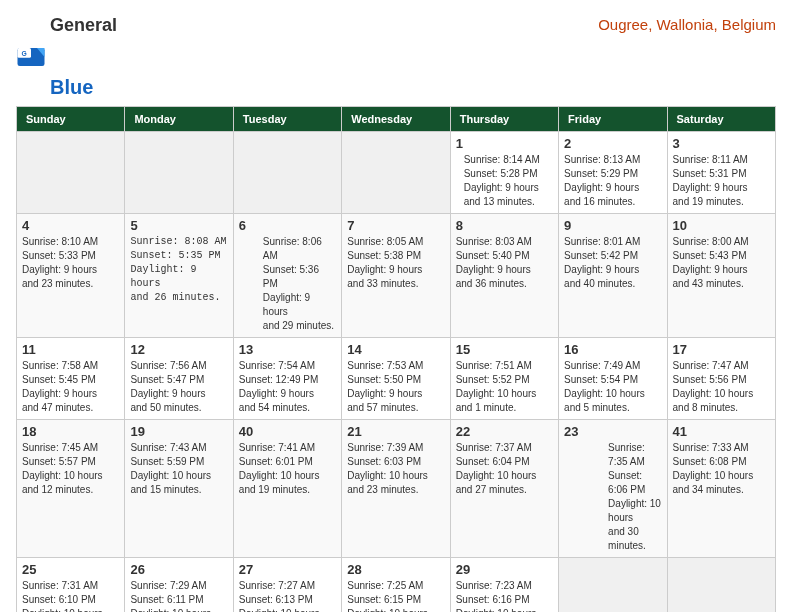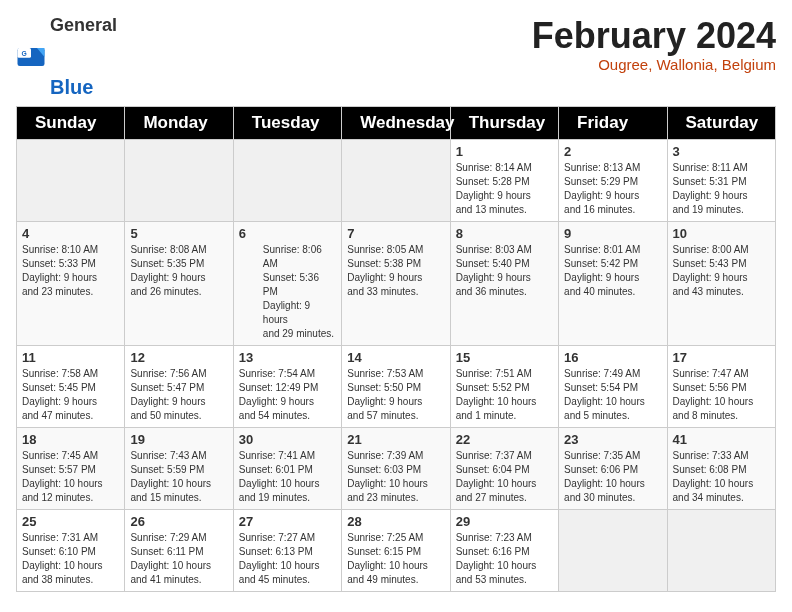--- a/index.html
+++ b/index.html
@@ -53,25 +53,25 @@
     .subtitle {
       font-size: 15px;
       color: #c2410c;
     }
     table {
       width: 100%;
       border-collapse: collapse;
       table-layout: fixed;
     }
     thead tr th {
-      background: #000000;
+      background: #14532d;
       color: #fff;
-      font-size: 17px;
-      font-weight: bold;
-      padding: 6px 18px;
+      font-size: 11px;
+      font-weight: bold;
+      padding: 6px 9px;
       text-align: left;
       border: 1px solid #ccc;
     }
     tbody tr td {
       vertical-align: top;
       border: 1px solid #ccc;
       padding: 4px 5px;
       font-size: 10.5px;
       color: #333;
       height: 80px;
@@ -108,21 +108,20 @@
       <polygon points="28,8 38,8 38,20" fill="#42a5f5"></polygon>
       <rect x="2" y="8" width="18" height="13" rx="2" fill="#fff"></rect>
       <text x="11" y="19" font-size="9" font-weight="bold" fill="#1565c0" text-anchor="middle">G</text>
     </svg>
     <div class="logo-text">
       <span class="logo-general">General</span>
       <span class="logo-blue">Blue</span>
     </div>
   </div>
   <div class="title-area">
-    <div class="main-title">February 2024</div>
     <div class="subtitle">Ougree, Wallonia, Belgium</div>
   </div>
 </div>
 
 <table>
   <thead>
     <tr>
     <th>Sunday</th>
         <th>Monday</th>
         <th>Tuesday</th>
@@ -133,21 +132,21 @@
       </tr>
   </thead>
   <tbody id="calendar-body">
   <tr>
         <td class="empty-cell"></td>
         <td class="empty-cell"></td>
         <td class="empty-cell"></td>
         <td class="empty-cell"></td>
         <td>
           <span class="day-num">1</span>
-          <div class="cell-text" style="white-space: pre-line;">Sunrise: 8:14 AM
+          <div class="cell-text" style="white-space: pre-line; margin-left: 8px;">Sunrise: 8:14 AM
 Sunset: 5:28 PM
 Daylight: 9 hours
 and 13 minutes.</div>
         </td>
         <td>
           <span class="day-num">2</span>
           <div class="cell-text" style="white-space: pre-line;">Sunrise: 8:13 AM
 Sunset: 5:29 PM
 Daylight: 9 hours
 and 16 minutes.</div>
@@ -163,21 +162,21 @@
       <tr>
         <td>
           <span class="day-num">4</span>
           <div class="cell-text" style="white-space: pre-line;">Sunrise: 8:10 AM
 Sunset: 5:33 PM
 Daylight: 9 hours
 and 23 minutes.</div>
         </td>
         <td>
           <span class="day-num">5</span>
-          <div class="cell-text" style="white-space: pre-line;">Sunrise: 8:08 AM
+          <div class="cell-text" style="white-space: pre-line; font-family: Liberation Mono, monospace;">Sunrise: 8:08 AM
 Sunset: 5:35 PM
 Daylight: 9 hours
 and 26 minutes.</div>
         </td>
         <td>
           <span class="day-num">6</span>
           <div class="cell-text" style="white-space: pre-line; margin-left: 24px;">Sunrise: 8:06 AM
 Sunset: 5:36 PM
 Daylight: 9 hours
 and 29 minutes.</div>
@@ -271,21 +270,21 @@
 and 12 minutes.</div>
         </td>
         <td>
           <span class="day-num">19</span>
           <div class="cell-text" style="white-space: pre-line;">Sunrise: 7:43 AM
 Sunset: 5:59 PM
 Daylight: 10 hours
 and 15 minutes.</div>
         </td>
         <td>
-          <span class="day-num">30</span>
+          <span class="day-num">40</span>
           <div class="cell-text" style="white-space: pre-line;">Sunrise: 7:41 AM
 Sunset: 6:01 PM
 Daylight: 10 hours
 and 19 minutes.</div>
         </td>
         <td>
           <span class="day-num">21</span>
           <div class="cell-text" style="white-space: pre-line;">Sunrise: 7:39 AM
 Sunset: 6:03 PM
 Daylight: 10 hours
@@ -293,21 +292,21 @@
         </td>
         <td>
           <span class="day-num">22</span>
           <div class="cell-text" style="white-space: pre-line;">Sunrise: 7:37 AM
 Sunset: 6:04 PM
 Daylight: 10 hours
 and 27 minutes.</div>
         </td>
         <td>
           <span class="day-num">23</span>
-          <div class="cell-text" style="white-space: pre-line;">Sunrise: 7:35 AM
+          <div class="cell-text" style="white-space: pre-line; margin-left: 44px;">Sunrise: 7:35 AM
 Sunset: 6:06 PM
 Daylight: 10 hours
 and 30 minutes.</div>
         </td>
         <td>
           <span class="day-num">41</span>
           <div class="cell-text" style="white-space: pre-line;">Sunrise: 7:33 AM
 Sunset: 6:08 PM
 Daylight: 10 hours
 and 34 minutes.</div>

